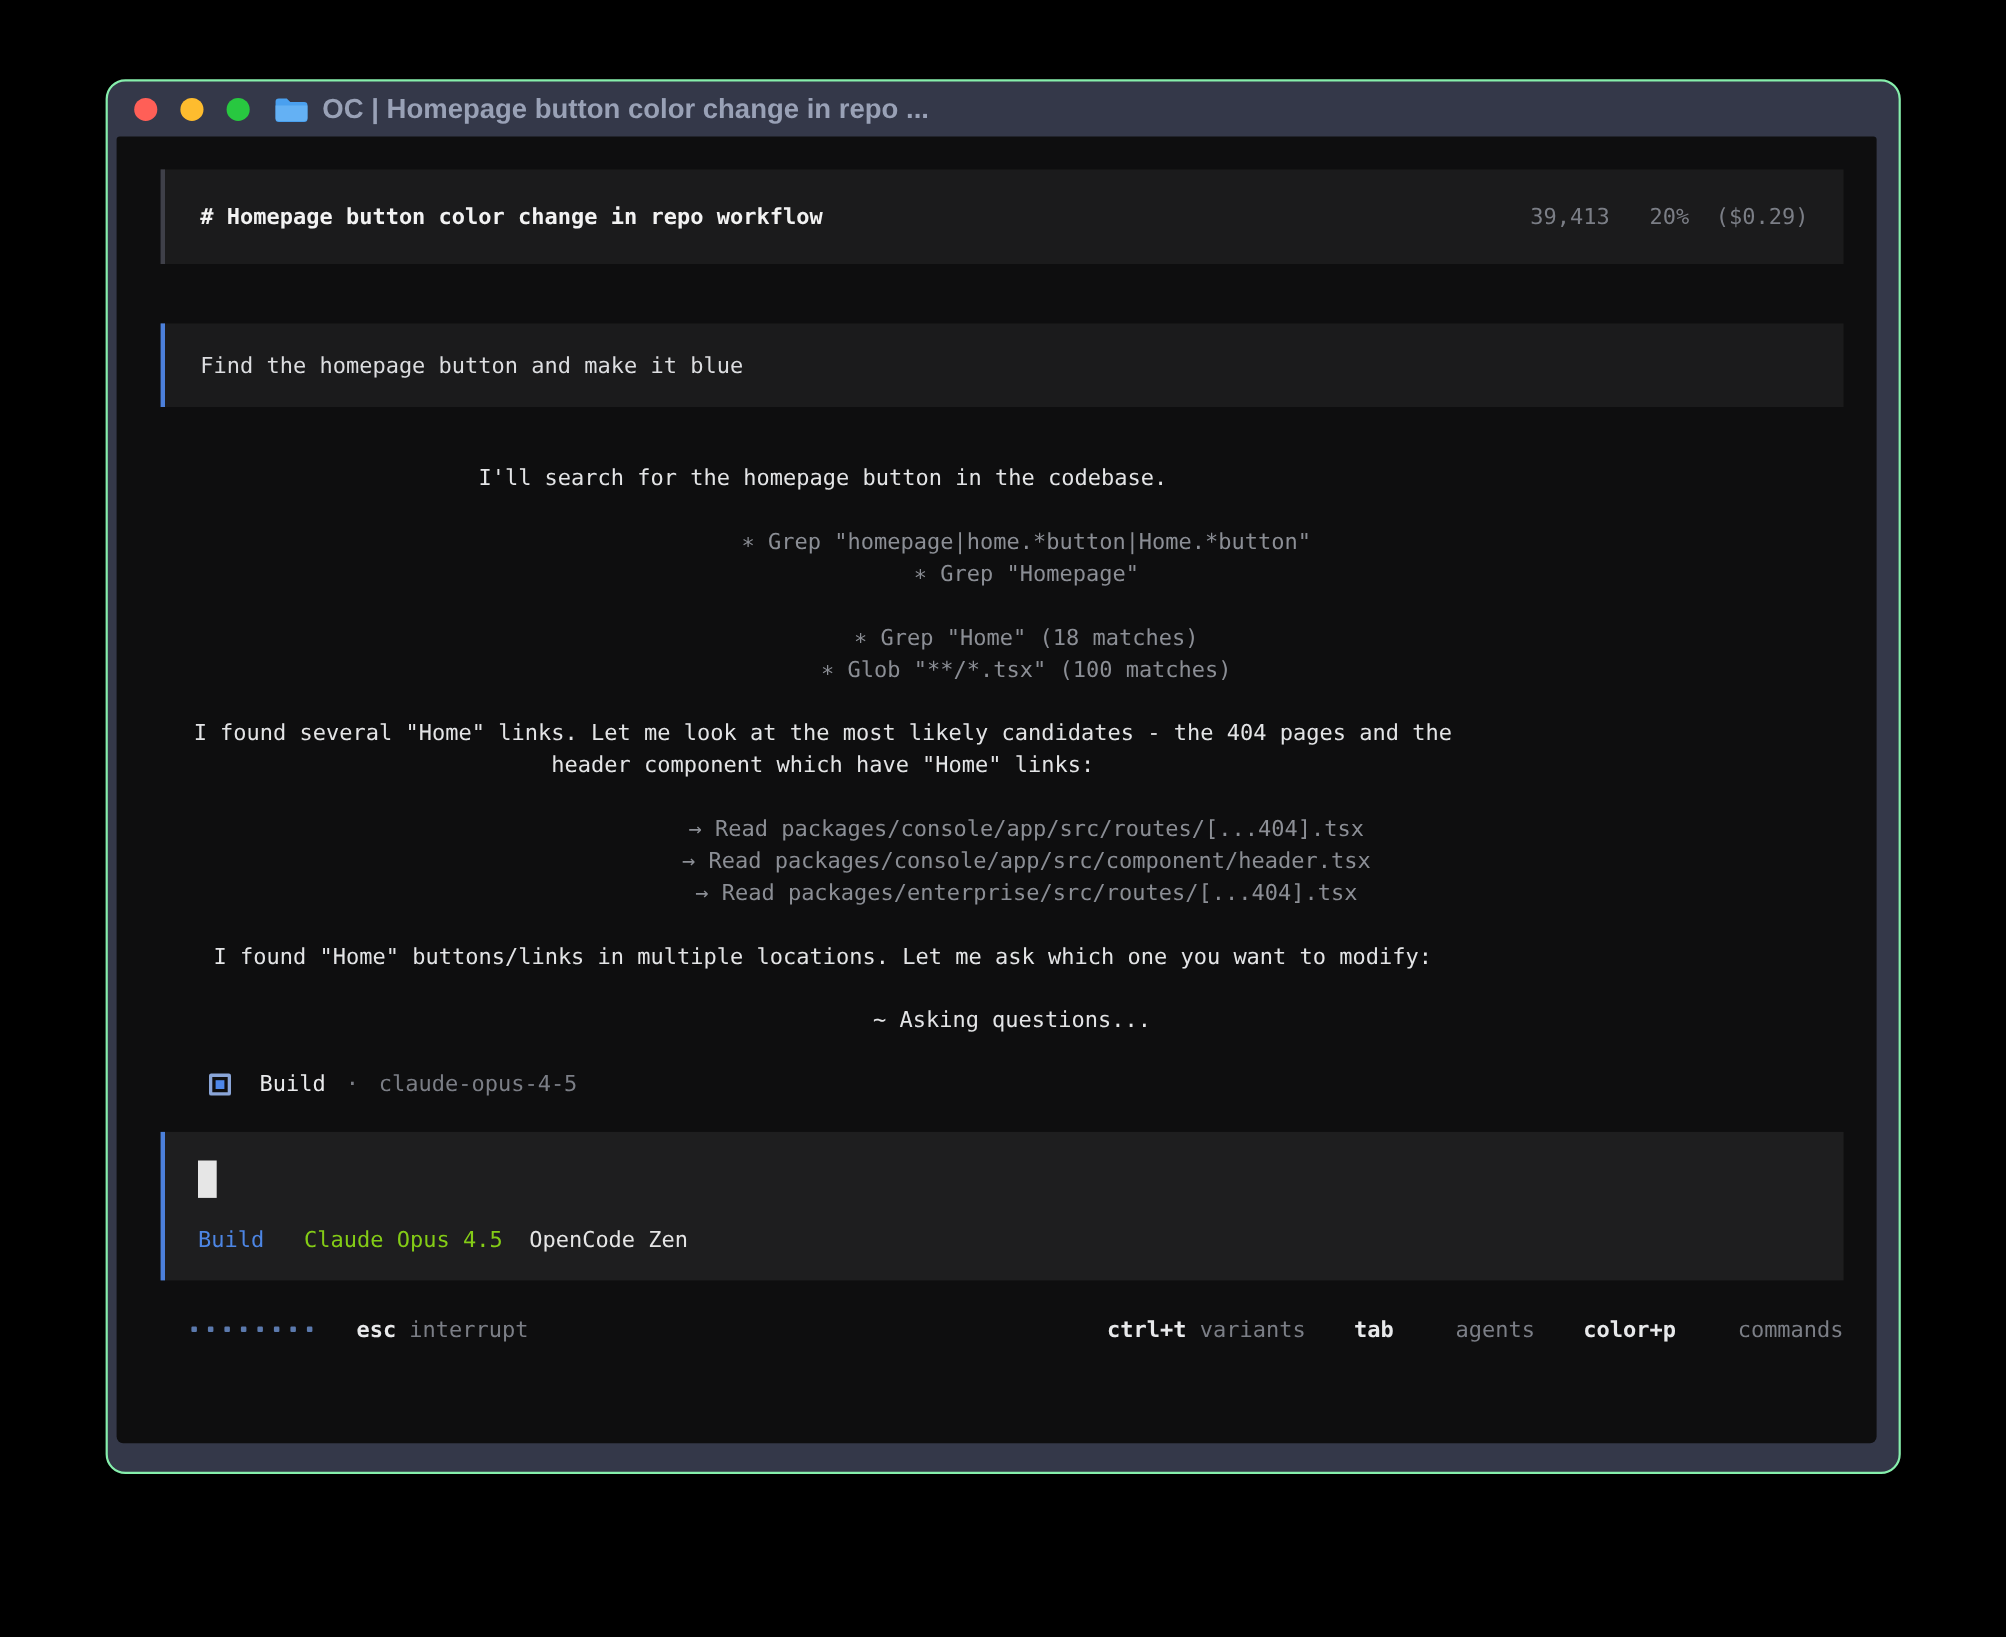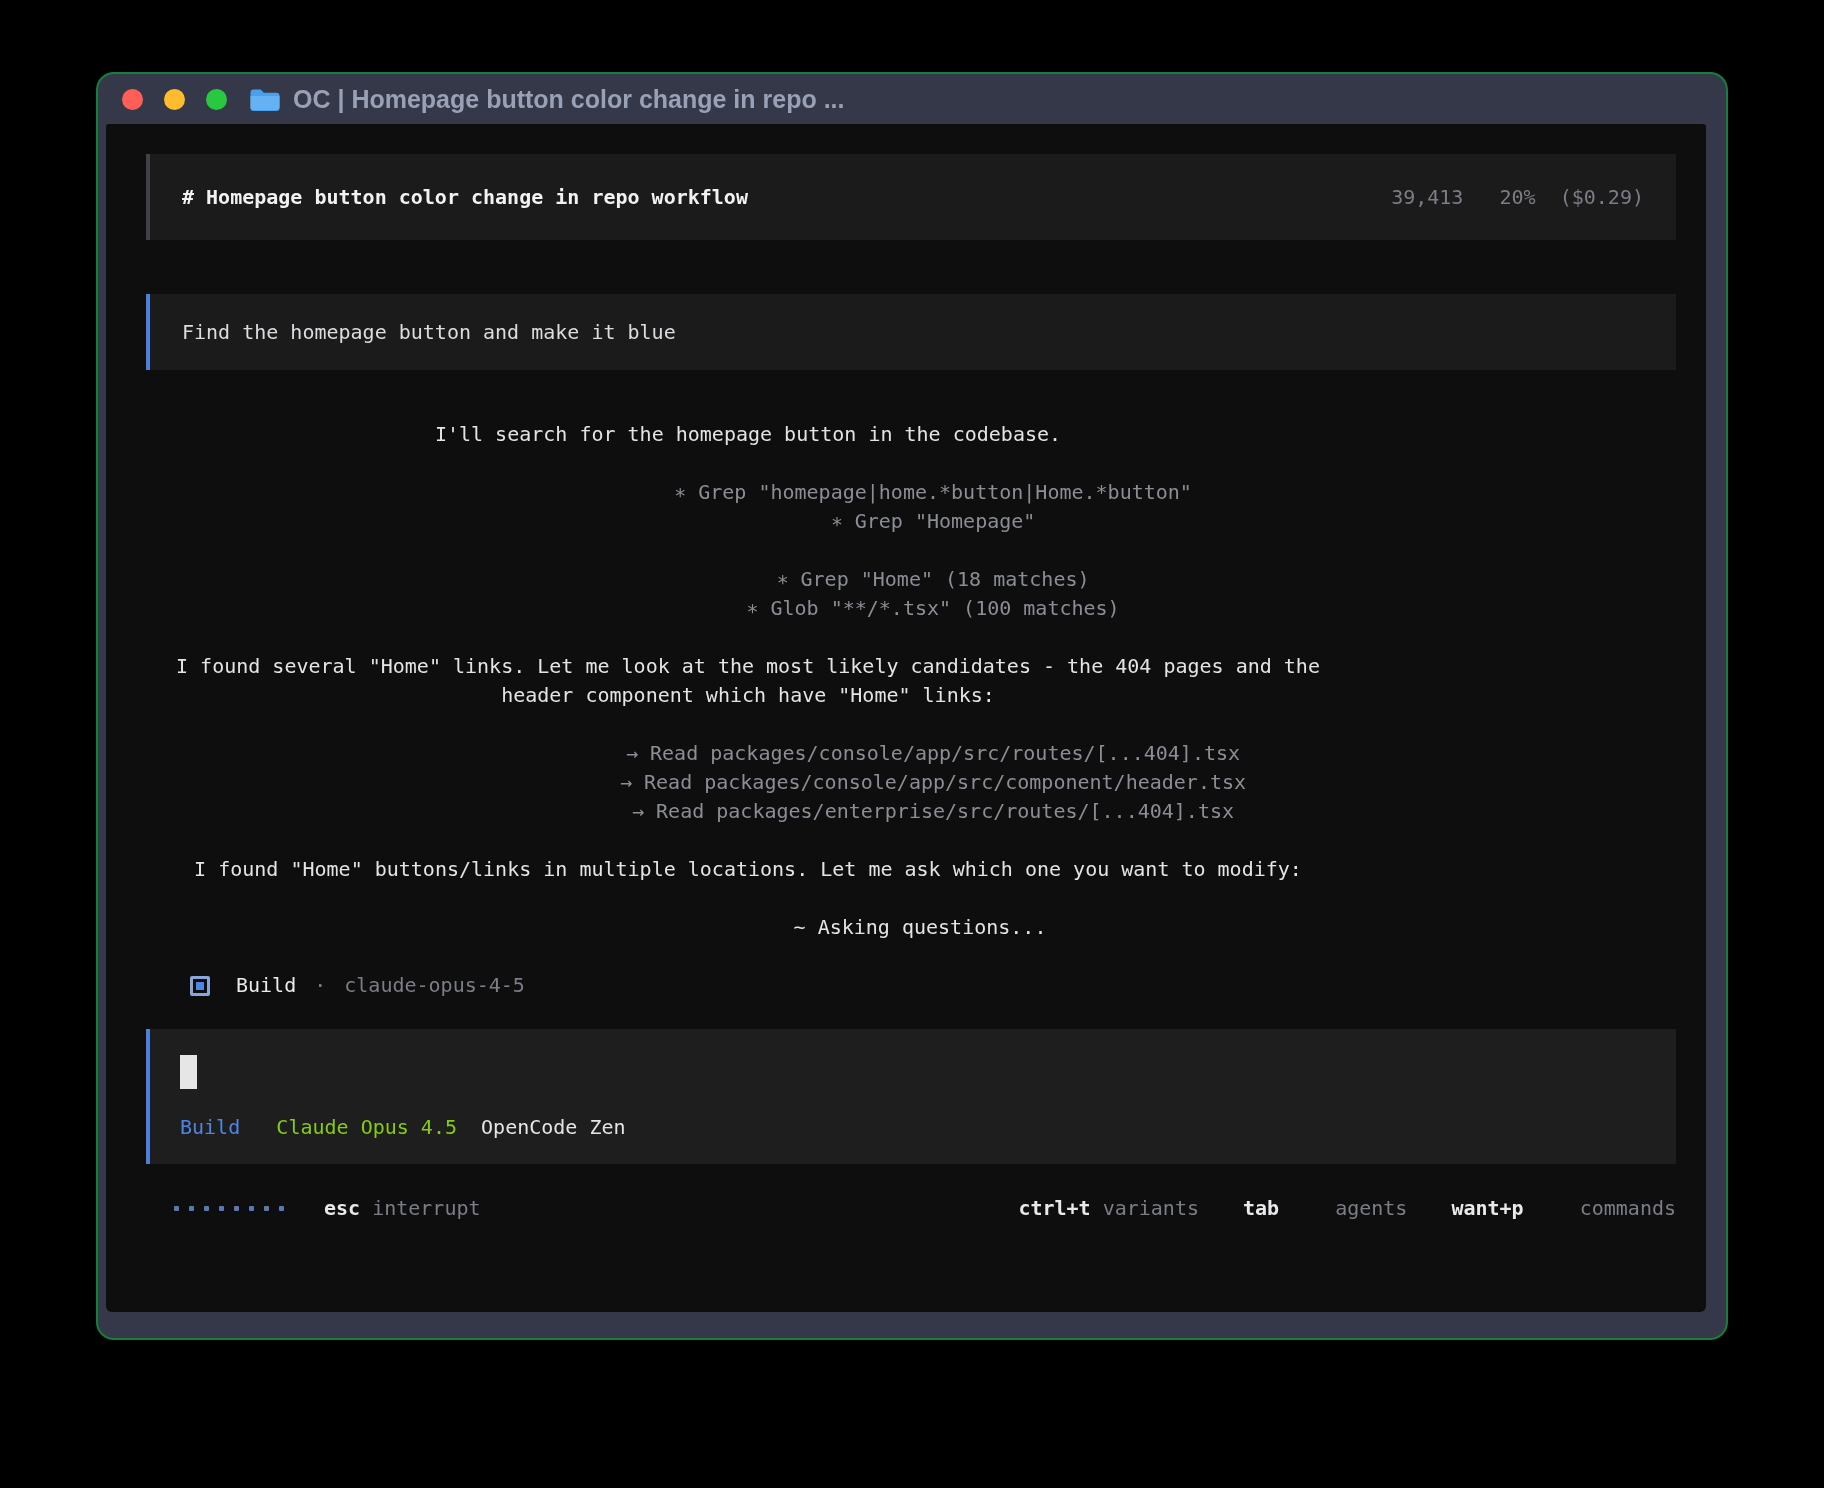--- a/index.html
+++ b/index.html
@@ -1,20 +1,20 @@
 <!DOCTYPE html>
 <html><head>
 <meta charset="utf-8">
 <style>
   * { box-sizing: border-box; margin: 0; padding: 0; }
   html, body { width: 1824px; height: 1488px; background: #000; overflow: hidden; }
 
   .window {
     position: absolute; left: 96px; top: 72px; width: 1632px; height: 1268px;
-    background: #343849; border: 2px solid #15803d; border-radius: 18px;
+    background: #343849; border: 2px solid #86efac; border-radius: 18px;
     overflow: hidden;
   }
 
   
   .titlebar {
     height: 50px; display: flex; align-items: center; padding: 0 24px;
     font-family: "Liberation Sans", sans-serif; font-weight: bold; font-size: 25px;
     color: #99a1b6;
   }
   .lights { display: flex; gap: 21px; margin-right: 22px; }
@@ -187,20 +187,20 @@
         <span class="sb-spacer"></span>
         <span class="hint">
           <span class="key">ctrl+t</span>
           <span class="label">variants</span>
         </span>
         <span class="hint">
           <span class="key">tab</span>
           <span class="label">agents</span>
         </span>
         <span class="hint">
-          <span class="key">want+p</span>
+          <span class="key">color+p</span>
           <span class="label">commands</span>
         </span>
       </div>
 
     </div>
   </div>
 </div>
 
 </body></html>

